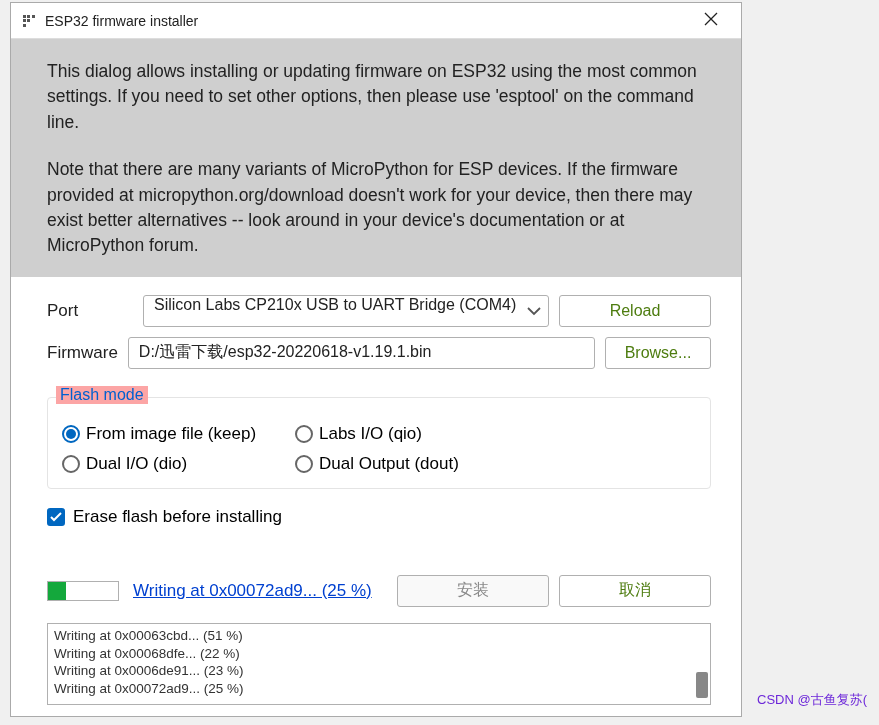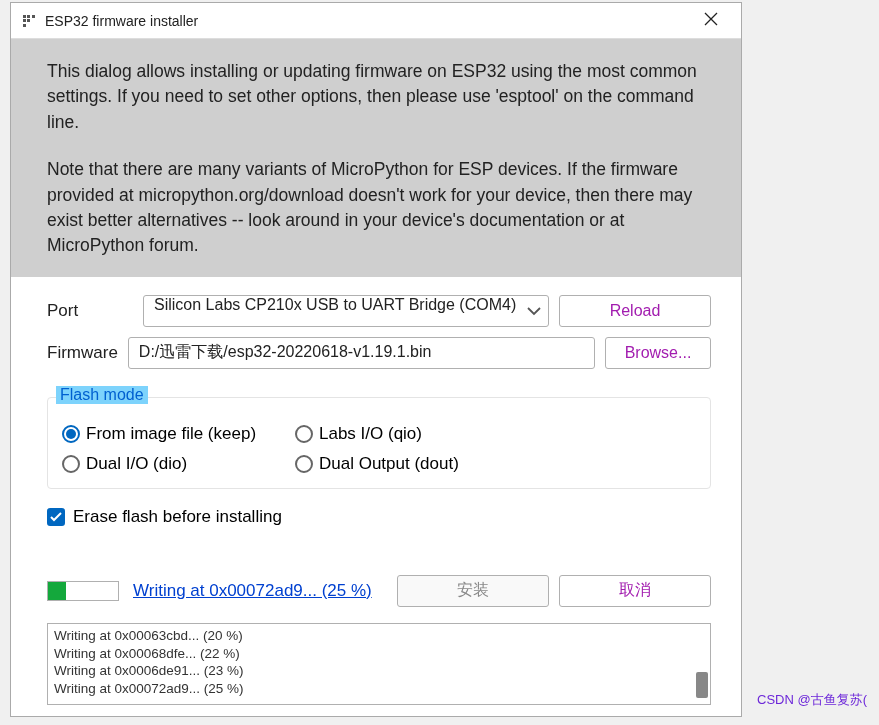--- a/index.html
+++ b/index.html
@@ -109,21 +109,21 @@
       justify-content: center;
       pointer-events: none;
     }
     .btn {
       width: 152px;
       height: 32px;
       border: 1px solid #b0b0b0;
       background: #fff;
       border-radius: 3px;
       font-size: 16px;
-      color: #a21caf;
+      color: #4d7c0f;
       text-align: center;
       display: flex;
       align-items: center;
       justify-content: center;
       cursor: pointer;
     }
     .btn.disabled {
       background: #f9f9f9;
       color: #888;
       cursor: default;
@@ -135,21 +135,21 @@
       border: 1px solid #e4e4e4;
       border-radius: 4px;
       padding: 10px 14px 14px 14px;
       margin-top: 6px;
       position: relative;
     }
     .flash-legend {
       position: absolute;
       top: -12px;
       left: 8px;
-      background: #7dd3fc;
+      background: #fca5a5;
       padding: 0 4px;
       font-size: 16px;
       color: #0060d0;
     }
     .radio-grid {
       display: grid;
       grid-template-columns: 225px 200px;
       row-gap: 10px;
       column-gap: 8px;
       margin-top: 16px;
@@ -346,21 +346,21 @@
     <div class="progress-bar">
       <div class="progress-fill" style="width: 25%;"></div>
     </div>
     <a class="progress-link">Writing at 0x00072ad9... (25 %)</a>
     <div class="progress-btns">
       <div class="btn disabled">安装</div>
       <div class="btn">取消</div>
     </div>
   </div>
 
-  <div class="log-area"><span>Writing at 0x00063cbd... (20 %)</span>
+  <div class="log-area"><span>Writing at 0x00063cbd... (51 %)</span>
 <span>Writing at 0x00068dfe... (22 %)</span>
 <span>Writing at 0x0006de91... (23 %)</span>
 <span>Writing at 0x00072ad9... (25 %)</span>
     <div class="log-scroll"></div>
   </div>
 </div>
 
 <div class="watermark">CSDN @古鱼复苏(</div>
 
 </body></html>

